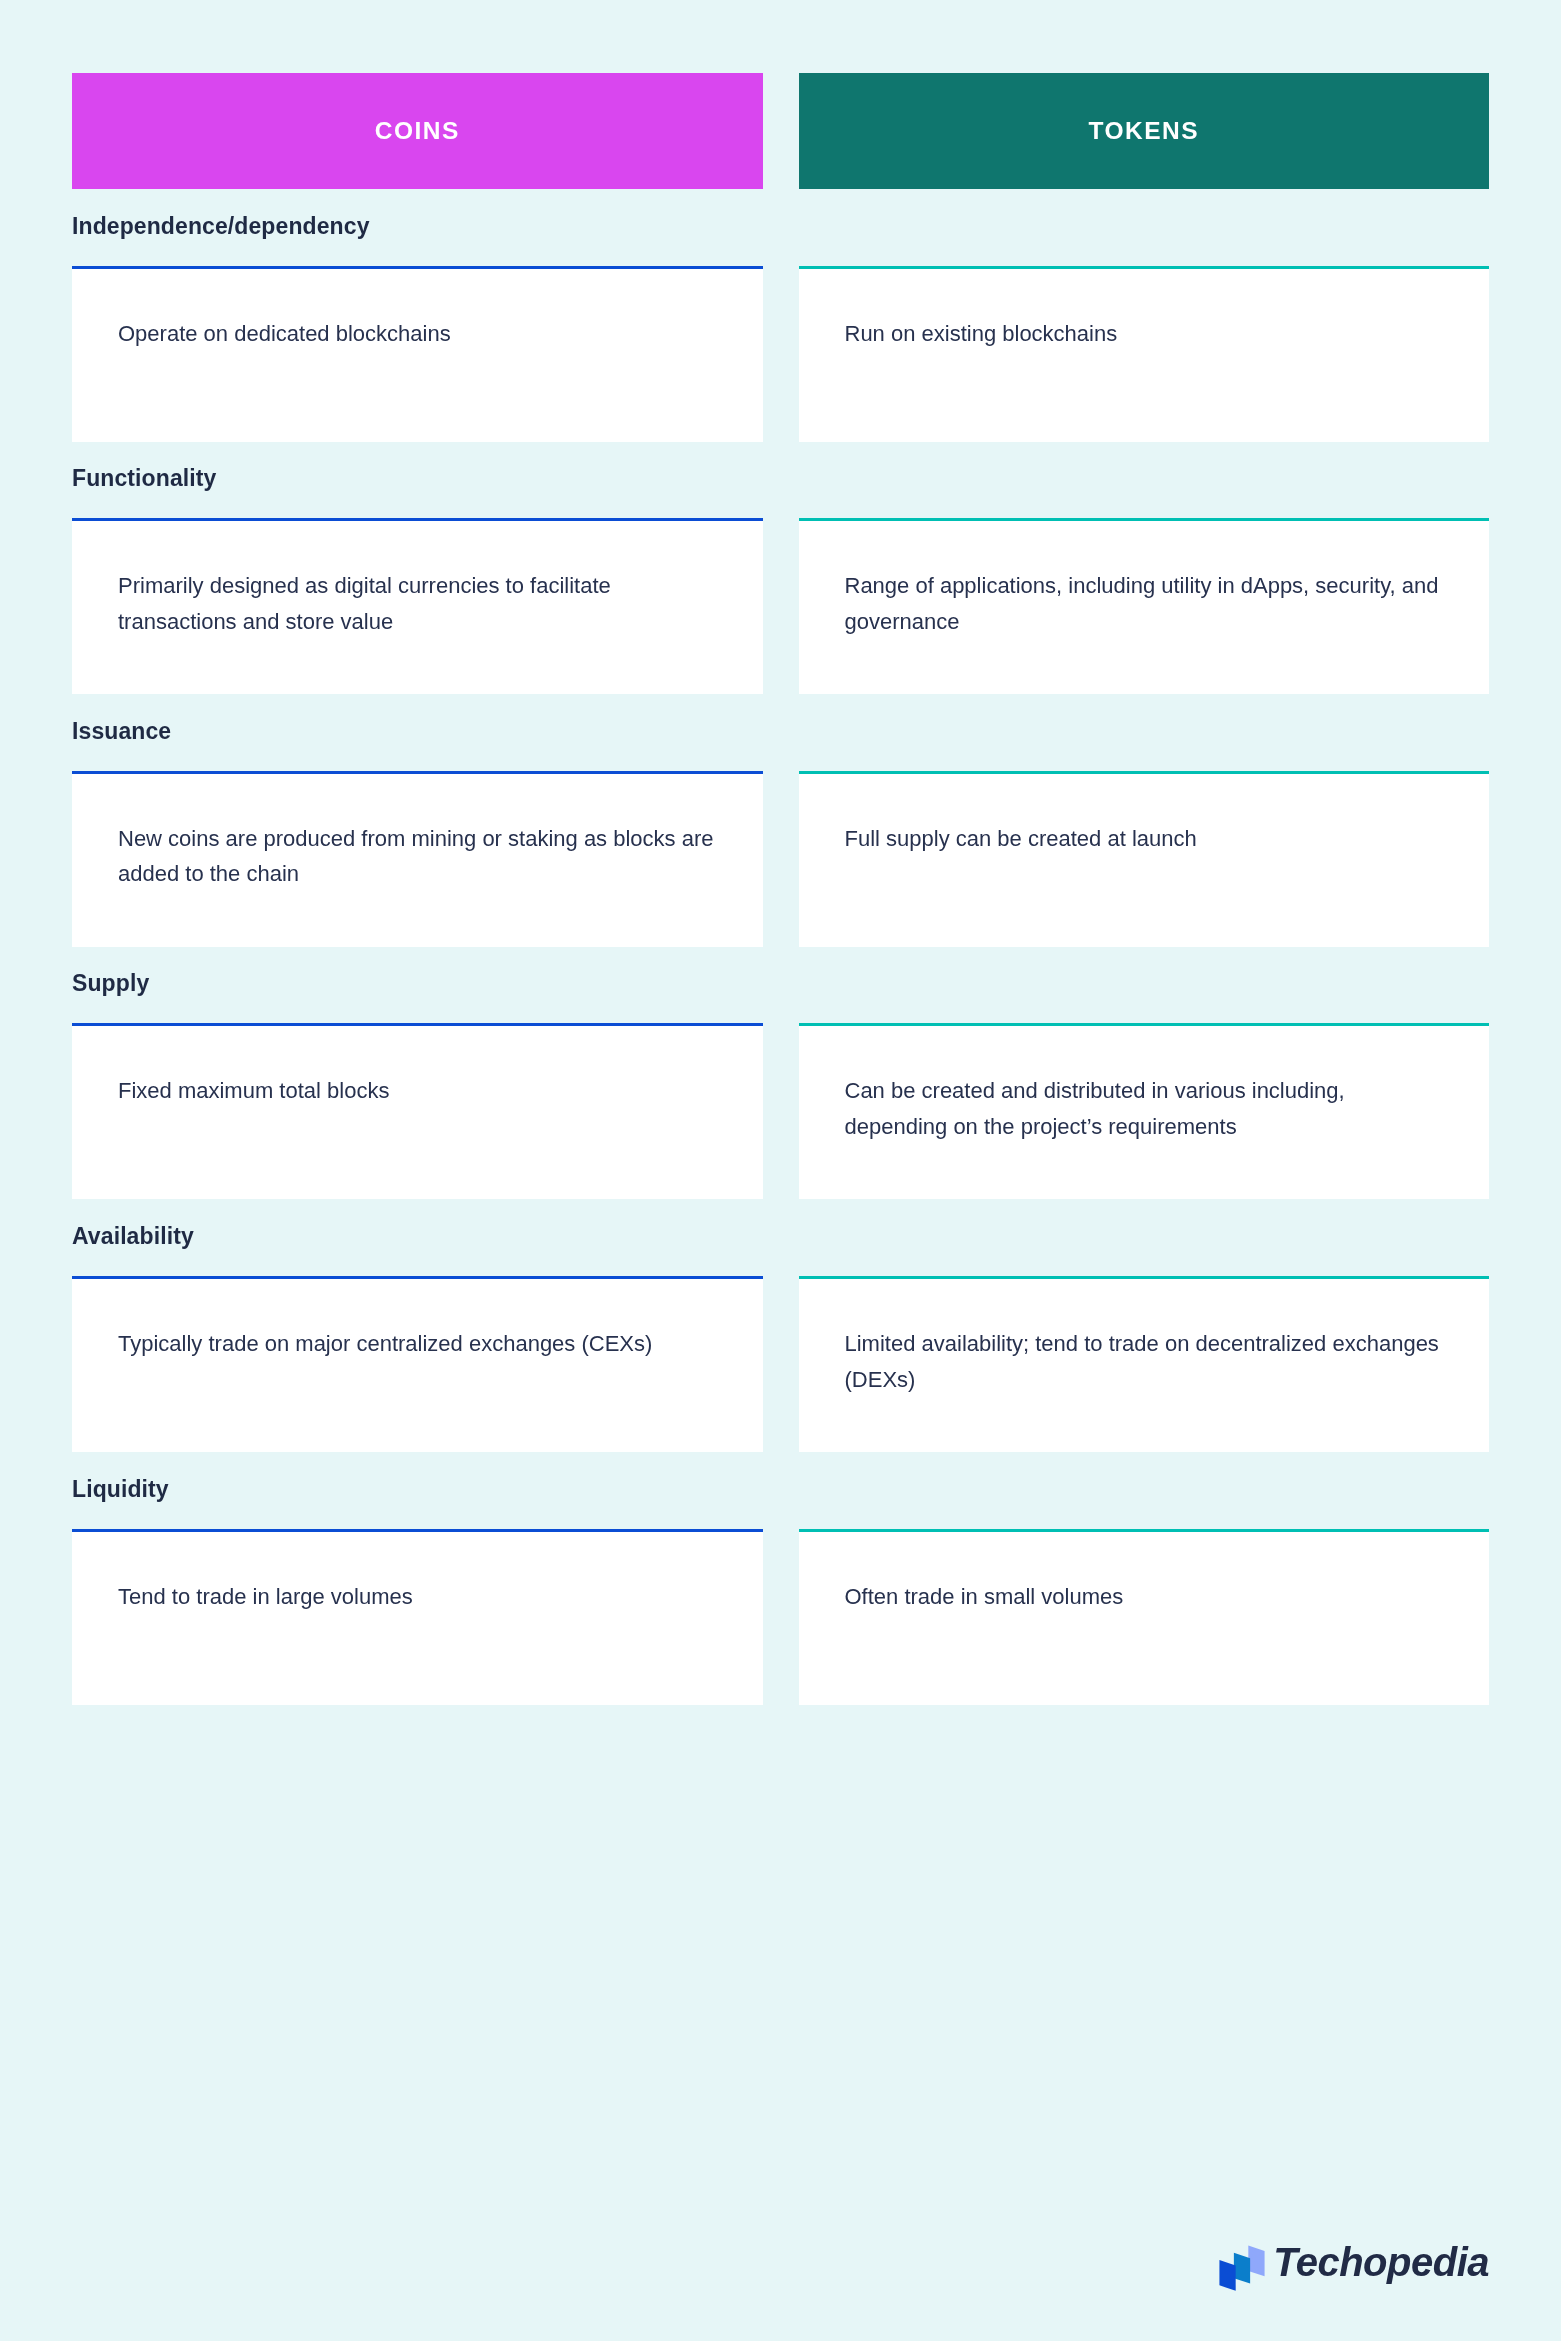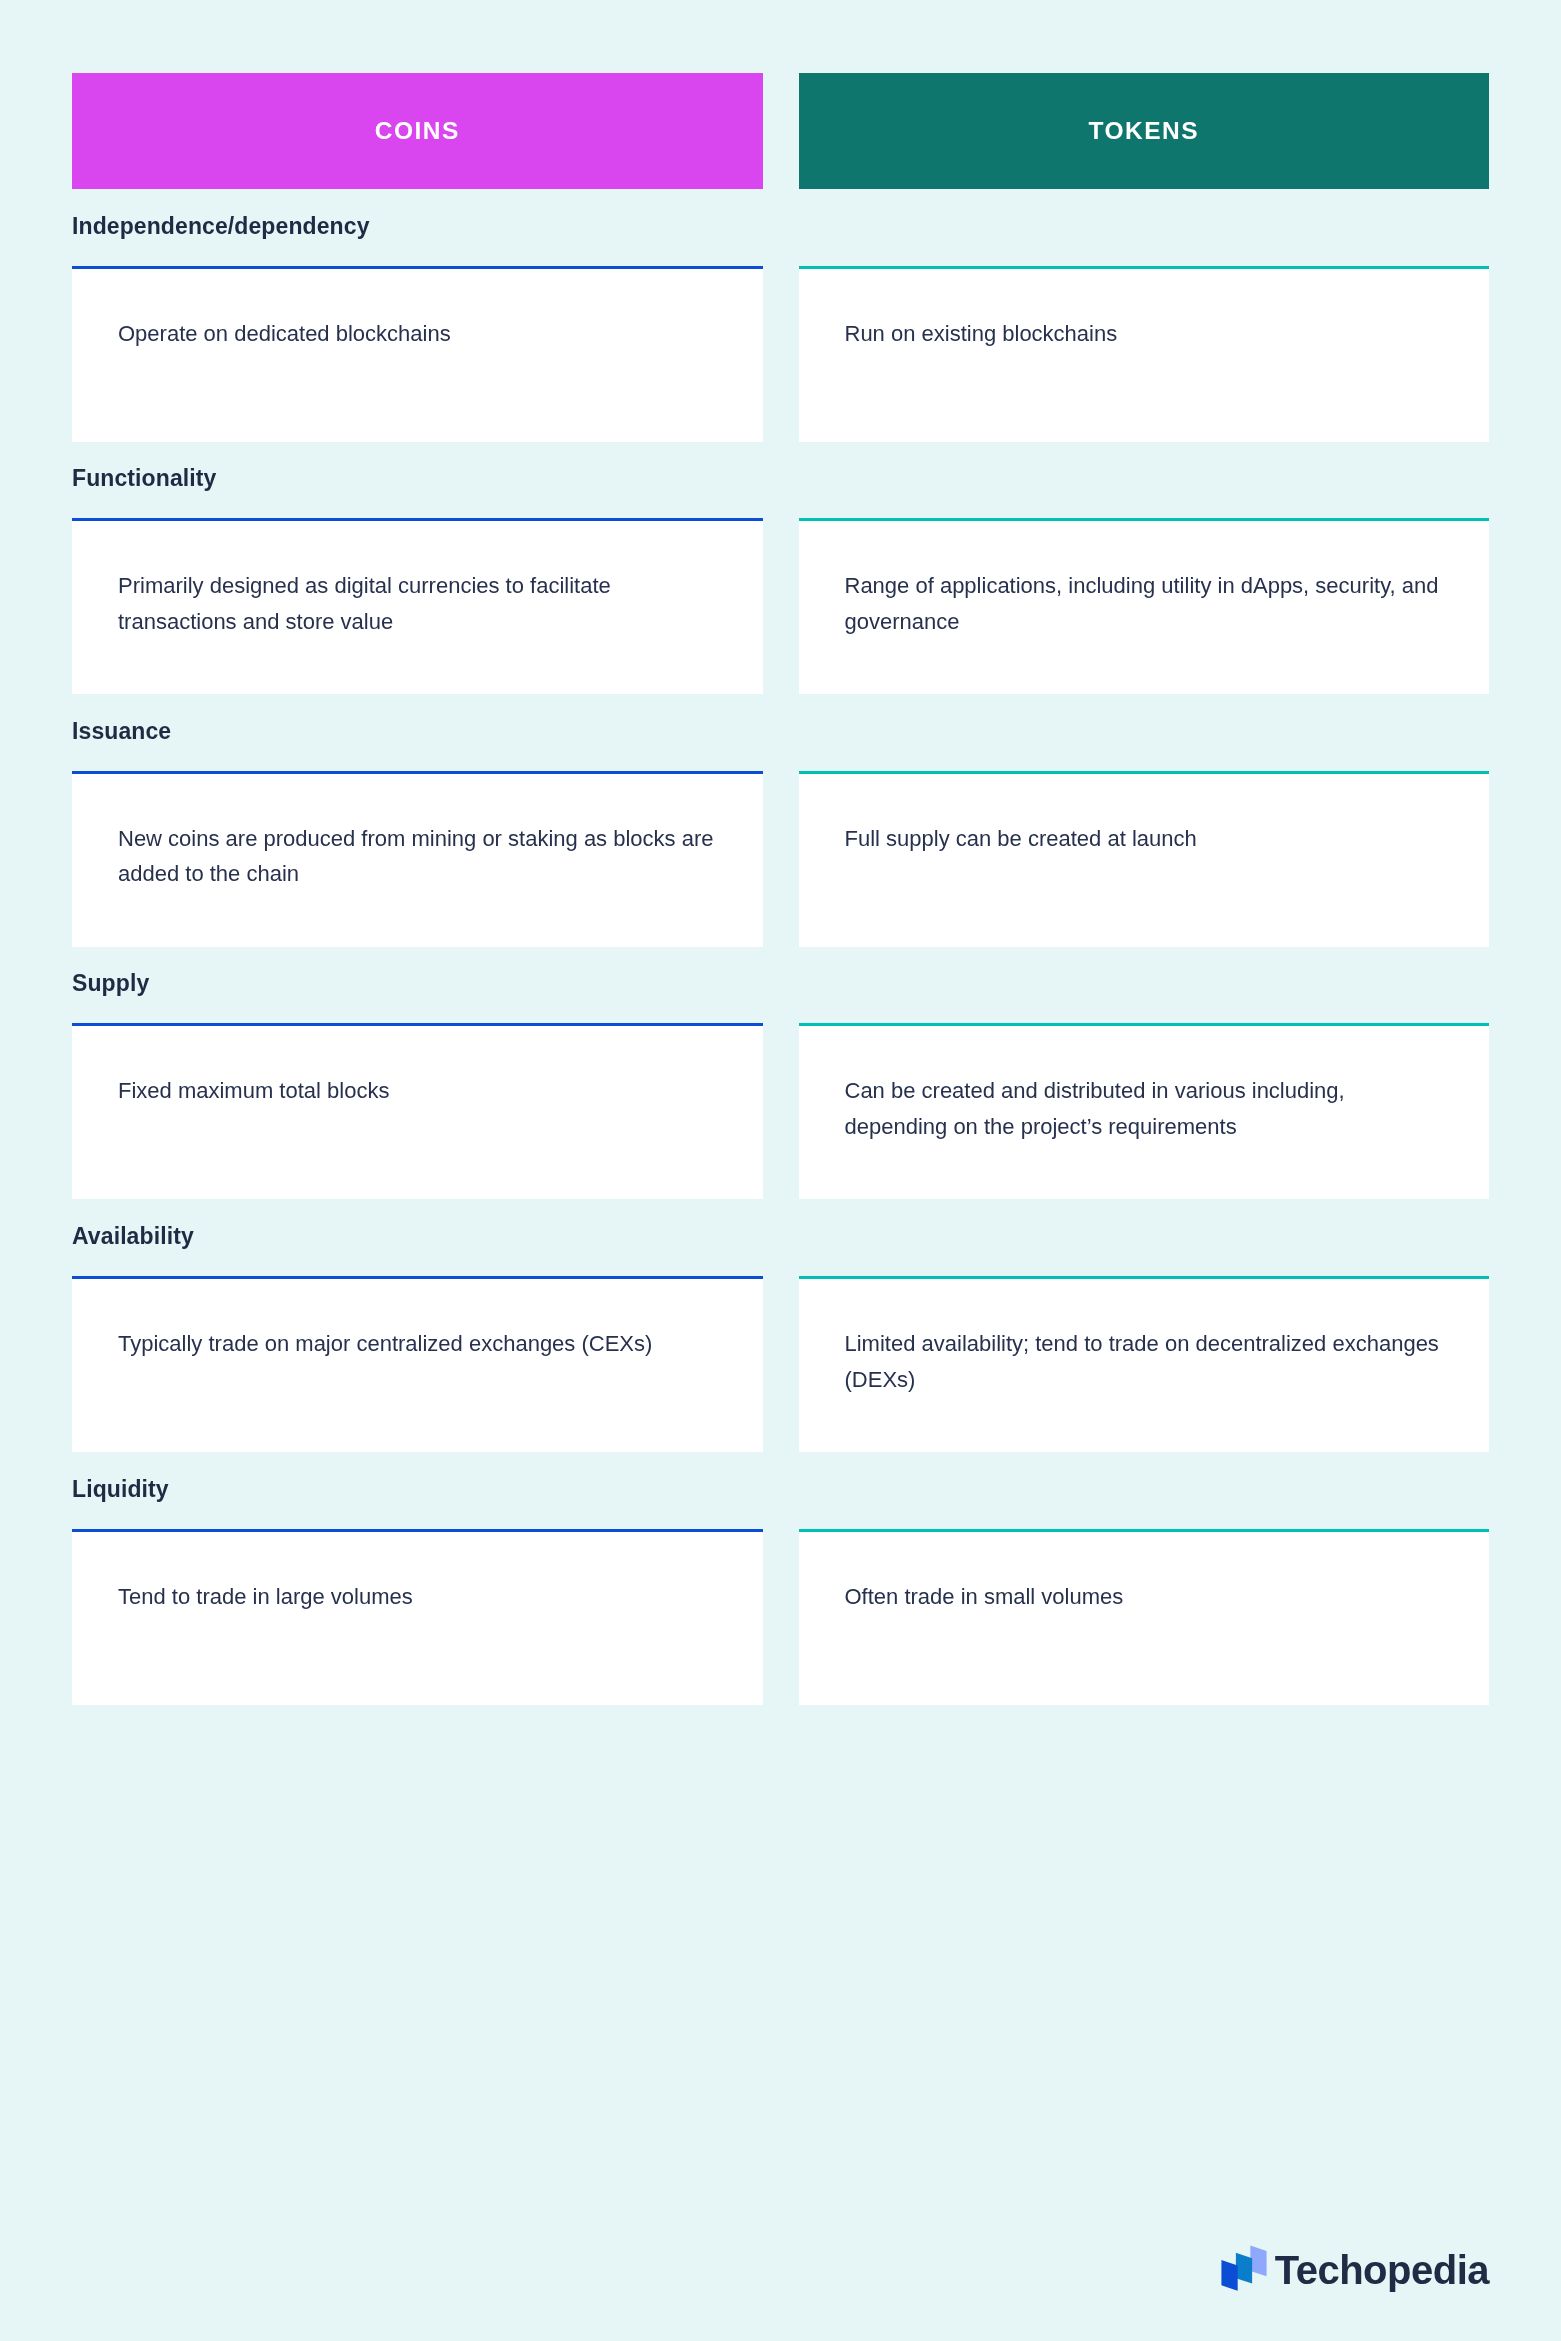--- a/index.html
+++ b/index.html
@@ -82,22 +82,22 @@
     color: #27314e;
     font-weight: normal;
   }
 
   
   .footer {
     position: absolute;
     right: 72px;
     bottom: 44px;
     display: flex;
-    align-items: center;
     gap: 3px;
+    font-style: italic;
   }
 
   .logo-mark {
     width: 56px;
     height: 56px;
     display: block;
   }
 
   .logo-word {
     font-size: 40px;

